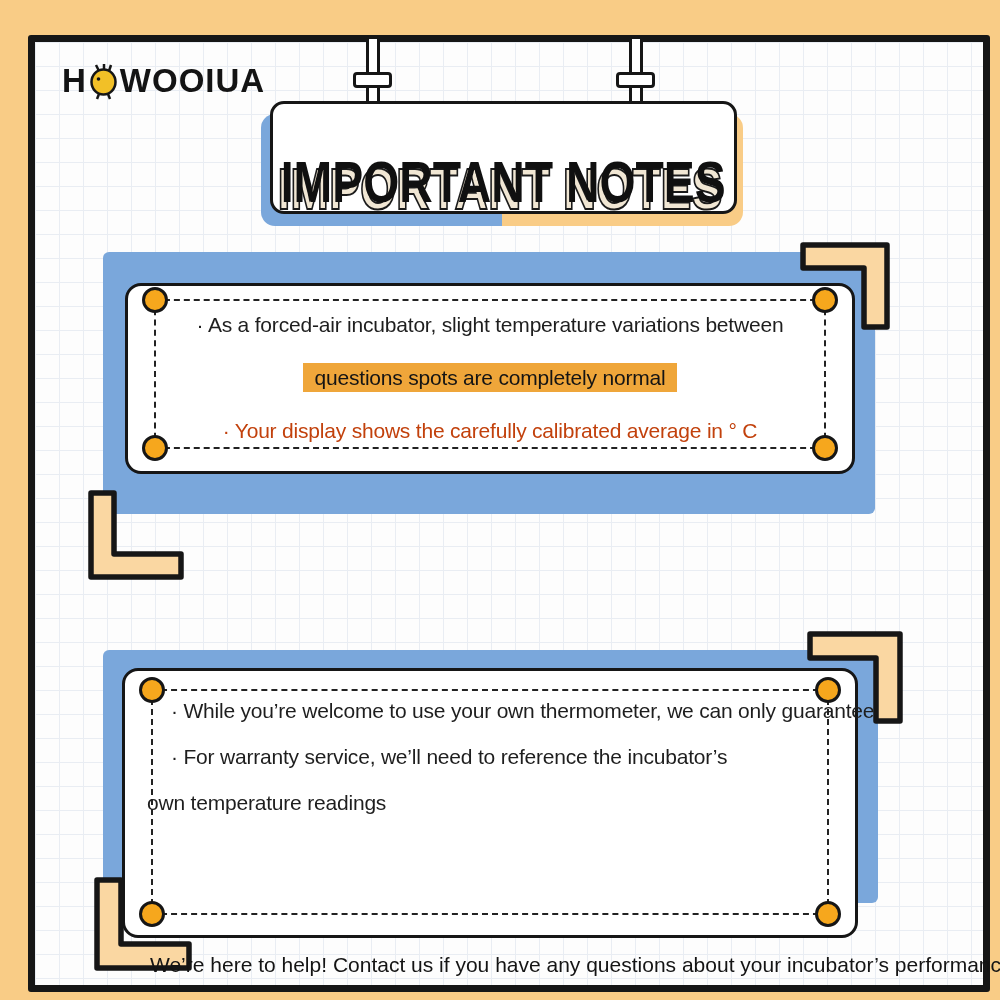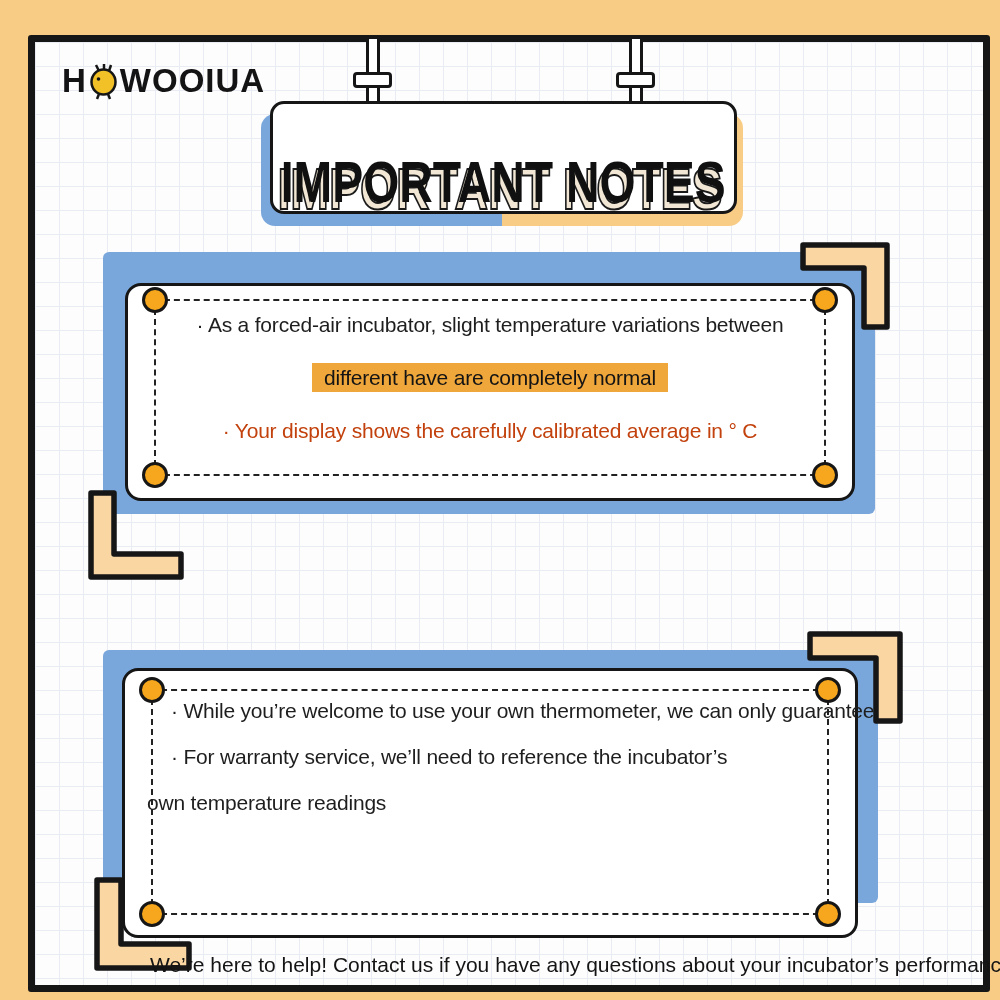--- a/index.html
+++ b/index.html
@@ -92,21 +92,21 @@
   
   .note-shadow { position: absolute; background: #7AA7DB; border-radius: 6px; z-index: 1; }
   .shadow-1 { left: 103px; top: 252px; width: 772px; height: 262px; }
   .shadow-2 { left: 103px; top: 650px; width: 775px; height: 253px; }
 
   .card {
     position: absolute; background: #fff;
     border: 3px solid #161616; border-radius: 16px;
     z-index: 2;
   }
-  .card-1 { left: 125px; top: 283px; width: 730px; height: 218px; }
+  .card-1 { left: 125px; top: 283px; width: 730px; height: 191px; }
   .card-2 { left: 122px; top: 668px; width: 736px; height: 270px; }
 
   .dashed {
     position: absolute;
     border: 2px dashed #222;
   }
   .dashed-1 { left: 26px; top: 13px; right: 26px; bottom: 22px; }
   .dashed-2 { left: 26px; top: 18px; right: 26px; bottom: 20px; }
 
   .pin {
@@ -190,21 +190,21 @@
   <div class="note-shadow shadow-1"></div>
   <div class="card card-1">
     <div class="dashed dashed-1">
       <span class="pin tl"></span>
       <span class="pin tr"></span>
       <span class="pin bl"></span>
       <span class="pin br"></span>
     </div>
     <div class="content content-1">
       <p>·  As a forced-air incubator, slight temperature variations between</p>
-      <p><mark>different have are completely normal</mark></p>
+      <p><mark>questions spots are completely normal</mark></p>
       <p class="faded">·  Your display shows the carefully calibrated average in ° C</p>
     </div>
   </div>
   <div class="bracket bracket-tr-1">
     <svg width="92" height="90" viewBox="0 0 92 90">
       <path d="M4,4 H88 V86 H65 V27 H4 Z" fill="#FAD7A2" stroke="#161616" stroke-width="5.5" stroke-linejoin="round"></path>
     </svg>
   </div>
   <div class="bracket bracket-bl-1">
     <svg width="98" height="92" viewBox="0 0 98 92">

